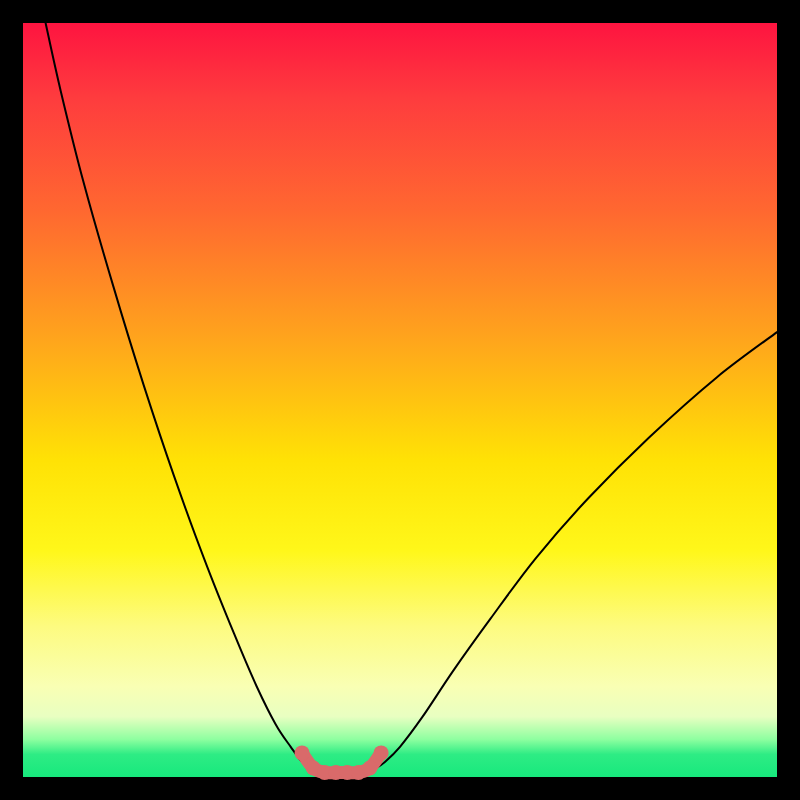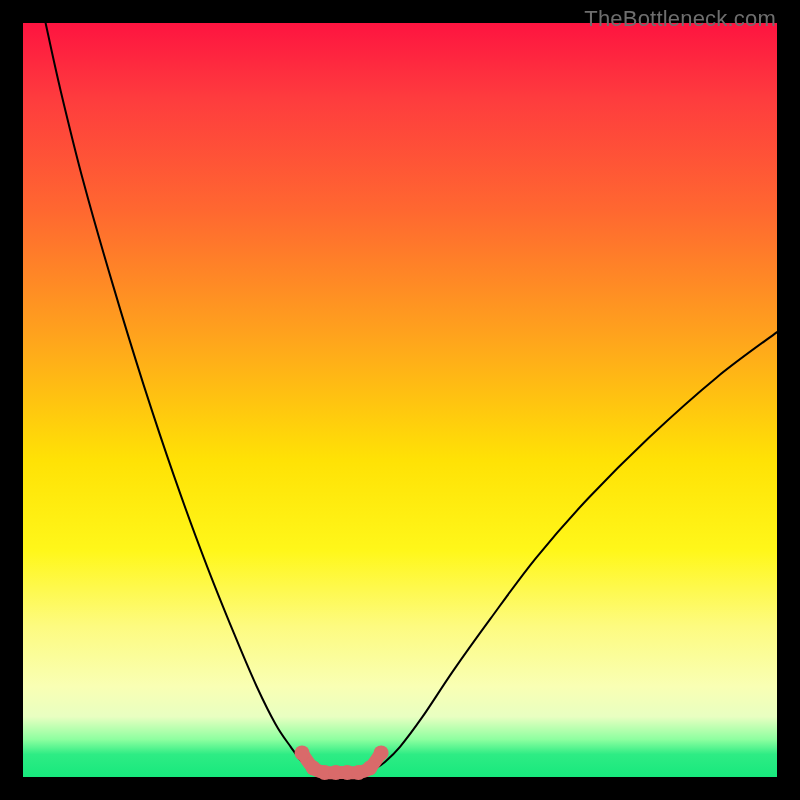--- a/index.html
+++ b/index.html
@@ -93,14 +93,13 @@
           <circle cx="301.6" cy="749.5" r="7.5" class="highlight-dot"></circle>
           <circle cx="312.9" cy="749.5" r="7.5" class="highlight-dot"></circle>
           <circle cx="324.2" cy="749.5" r="7.5" class="highlight-dot"></circle>
           <circle cx="335.5" cy="749.5" r="7.5" class="highlight-dot"></circle>
           <circle cx="346.8" cy="745.0" r="7.5" class="highlight-dot"></circle>
           <circle cx="358.1" cy="729.9" r="7.5" class="highlight-dot"></circle>
         </g>
     </svg>
 
   </div>
-  <div class="watermark">TheBottleneck.com</div>
 </div>
 
 </body></html>

